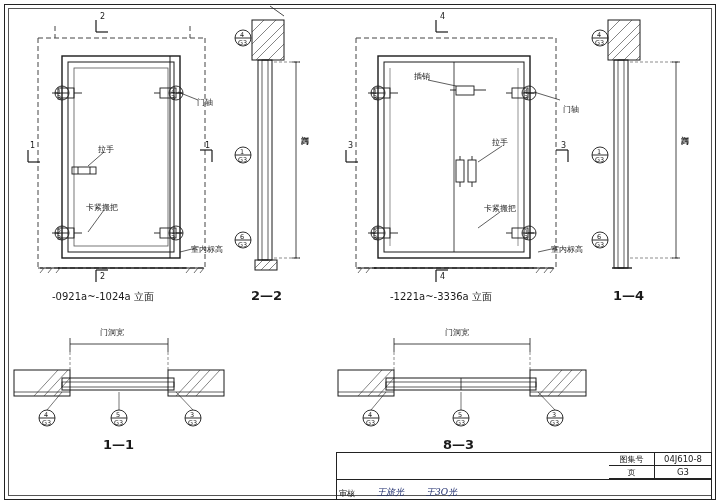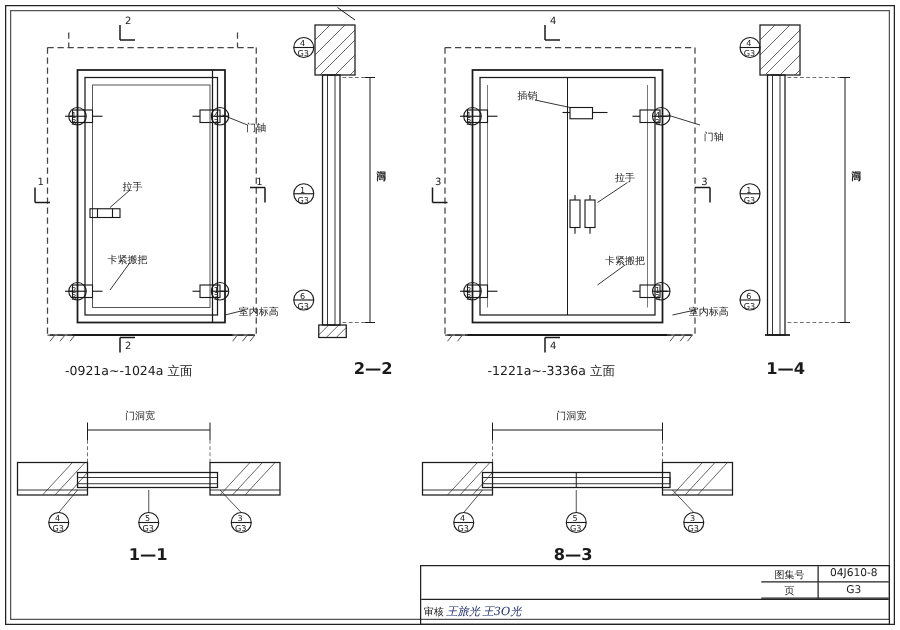--- a/index.html
+++ b/index.html
@@ -56,21 +56,21 @@
   }
   .tb-pageval{
     position:absolute;left:655px;top:466px;width:56px;height:13px;
     border-bottom:1px solid #222;box-sizing:border-box;
     display:flex;align-items:center;justify-content:center;font-size:8.5px;
   }
   .sig-row{
     position:absolute;left:337px;top:479px;width:374px;height:20px;
     display:flex;align-items:center;font-size:8px;
   }
-  .sig-cell{display:flex;align-items:center;height:100%;padding:0 2px;box-sizing:border-box;}
+  .sig-cell{display:flex;align-items:flex-end;height:100%;padding:0 2px;box-sizing:border-box;gap:20px;}
   .sig-cell .k{color:#111;}
   .sig-cell .v{
     margin-left:2px;font-family:"DejaVu Serif","Liberation Serif",serif;
     font-style:italic;color:#1b2a6b;font-size:9px;
   }
   .tb-sep{position:absolute;background:#222;}
 </style>
 </head>
 <body>
 
@@ -398,21 +398,21 @@
 
   <div class="cap" style="left:52px;top:290px;">-0921a~-1024a 立面</div>
 
   <div class="lbl cn vert" style="left:300px;top:130px;">门洞高</div>
   <div class="lbl" style="left:240px;top:31px;font-size:6.5px;">4</div>
   <div class="lbl" style="left:238px;top:39px;font-size:6.5px;">G3</div>
   <div class="lbl" style="left:240px;top:148px;font-size:6.5px;">1</div>
   <div class="lbl" style="left:238px;top:156px;font-size:6.5px;">G3</div>
   <div class="lbl" style="left:240px;top:233px;font-size:6.5px;">6</div>
   <div class="lbl" style="left:238px;top:241px;font-size:6.5px;">G3</div>
-  <div class="big" style="left:251px;top:288px;margin-left:32px;">2—2</div>
+  <div class="big" style="left:251px;top:288px;">2—2</div>
 
   <div class="lbl cn" style="left:440px;top:12px;">4</div>
   <div class="lbl cn" style="left:440px;top:272px;">4</div>
   <div class="lbl cn" style="left:348px;top:141px;">3</div>
   <div class="lbl cn" style="left:561px;top:141px;">3</div>
 
   <div class="lbl cn" style="left:414px;top:72px;">插销</div>
   <div class="lbl cn" style="left:563px;top:105px;">门轴</div>
   <div class="lbl cn" style="left:492px;top:138px;">拉手</div>
   <div class="lbl cn" style="left:484px;top:204px;">卡紧搬把</div>

